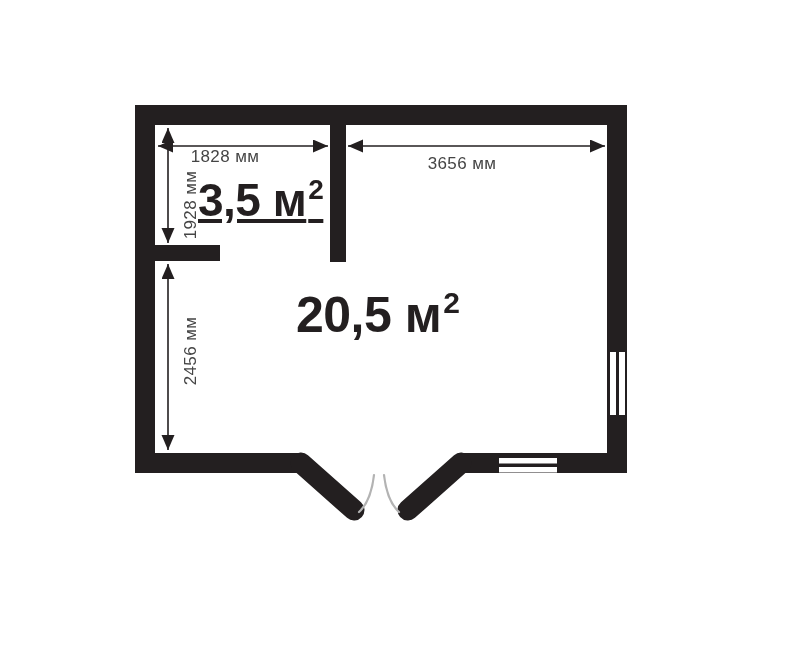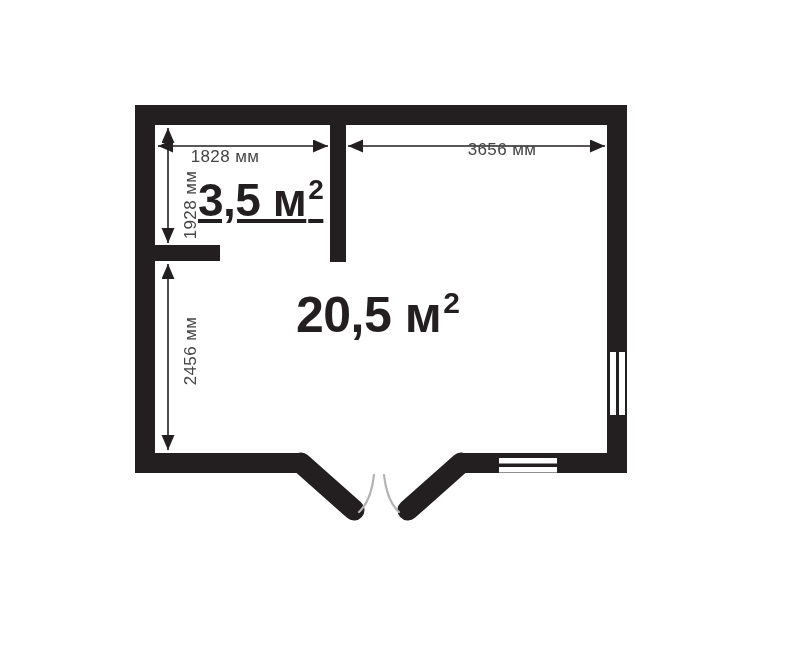--- a/index.html
+++ b/index.html
@@ -83,21 +83,21 @@
     <path class="door-arc" d="M384,475 Q387,501 399,512"></path>
 
     <line class="dim-line" x1="158" y1="146" x2="328" y2="146" marker-start="url(#ah)" marker-end="url(#ah)"></line>
     <line class="dim-line" x1="348" y1="146" x2="605" y2="146" marker-start="url(#ah)" marker-end="url(#ah)"></line>
     <line class="dim-line" x1="168" y1="128" x2="168" y2="243" marker-start="url(#ah)" marker-end="url(#ah)"></line>
     <line class="dim-line" x1="168" y1="264" x2="168" y2="450" marker-start="url(#ah)" marker-end="url(#ah)"></line>
   </svg>
 
   <div class="label dim-label" style="left:225px;top:157px;">1828 мм</div>
 
-  <div class="label dim-label" style="left:462px;top:150px;margin-left:40px;">3656 мм</div>
+  <div class="label dim-label" style="left:462px;top:164px;">3656 мм</div>
 
   <div class="label dim-label vertical" style="left:191px;top:205px;">1928 мм</div>
 
   <div class="label dim-label vertical" style="left:191px;top:351px;">2456 мм</div>
 
   <div class="label area-label small">
     <span>3,5 м</span><span class="sup">2</span>
   </div>
 
   <div class="label area-label large">

